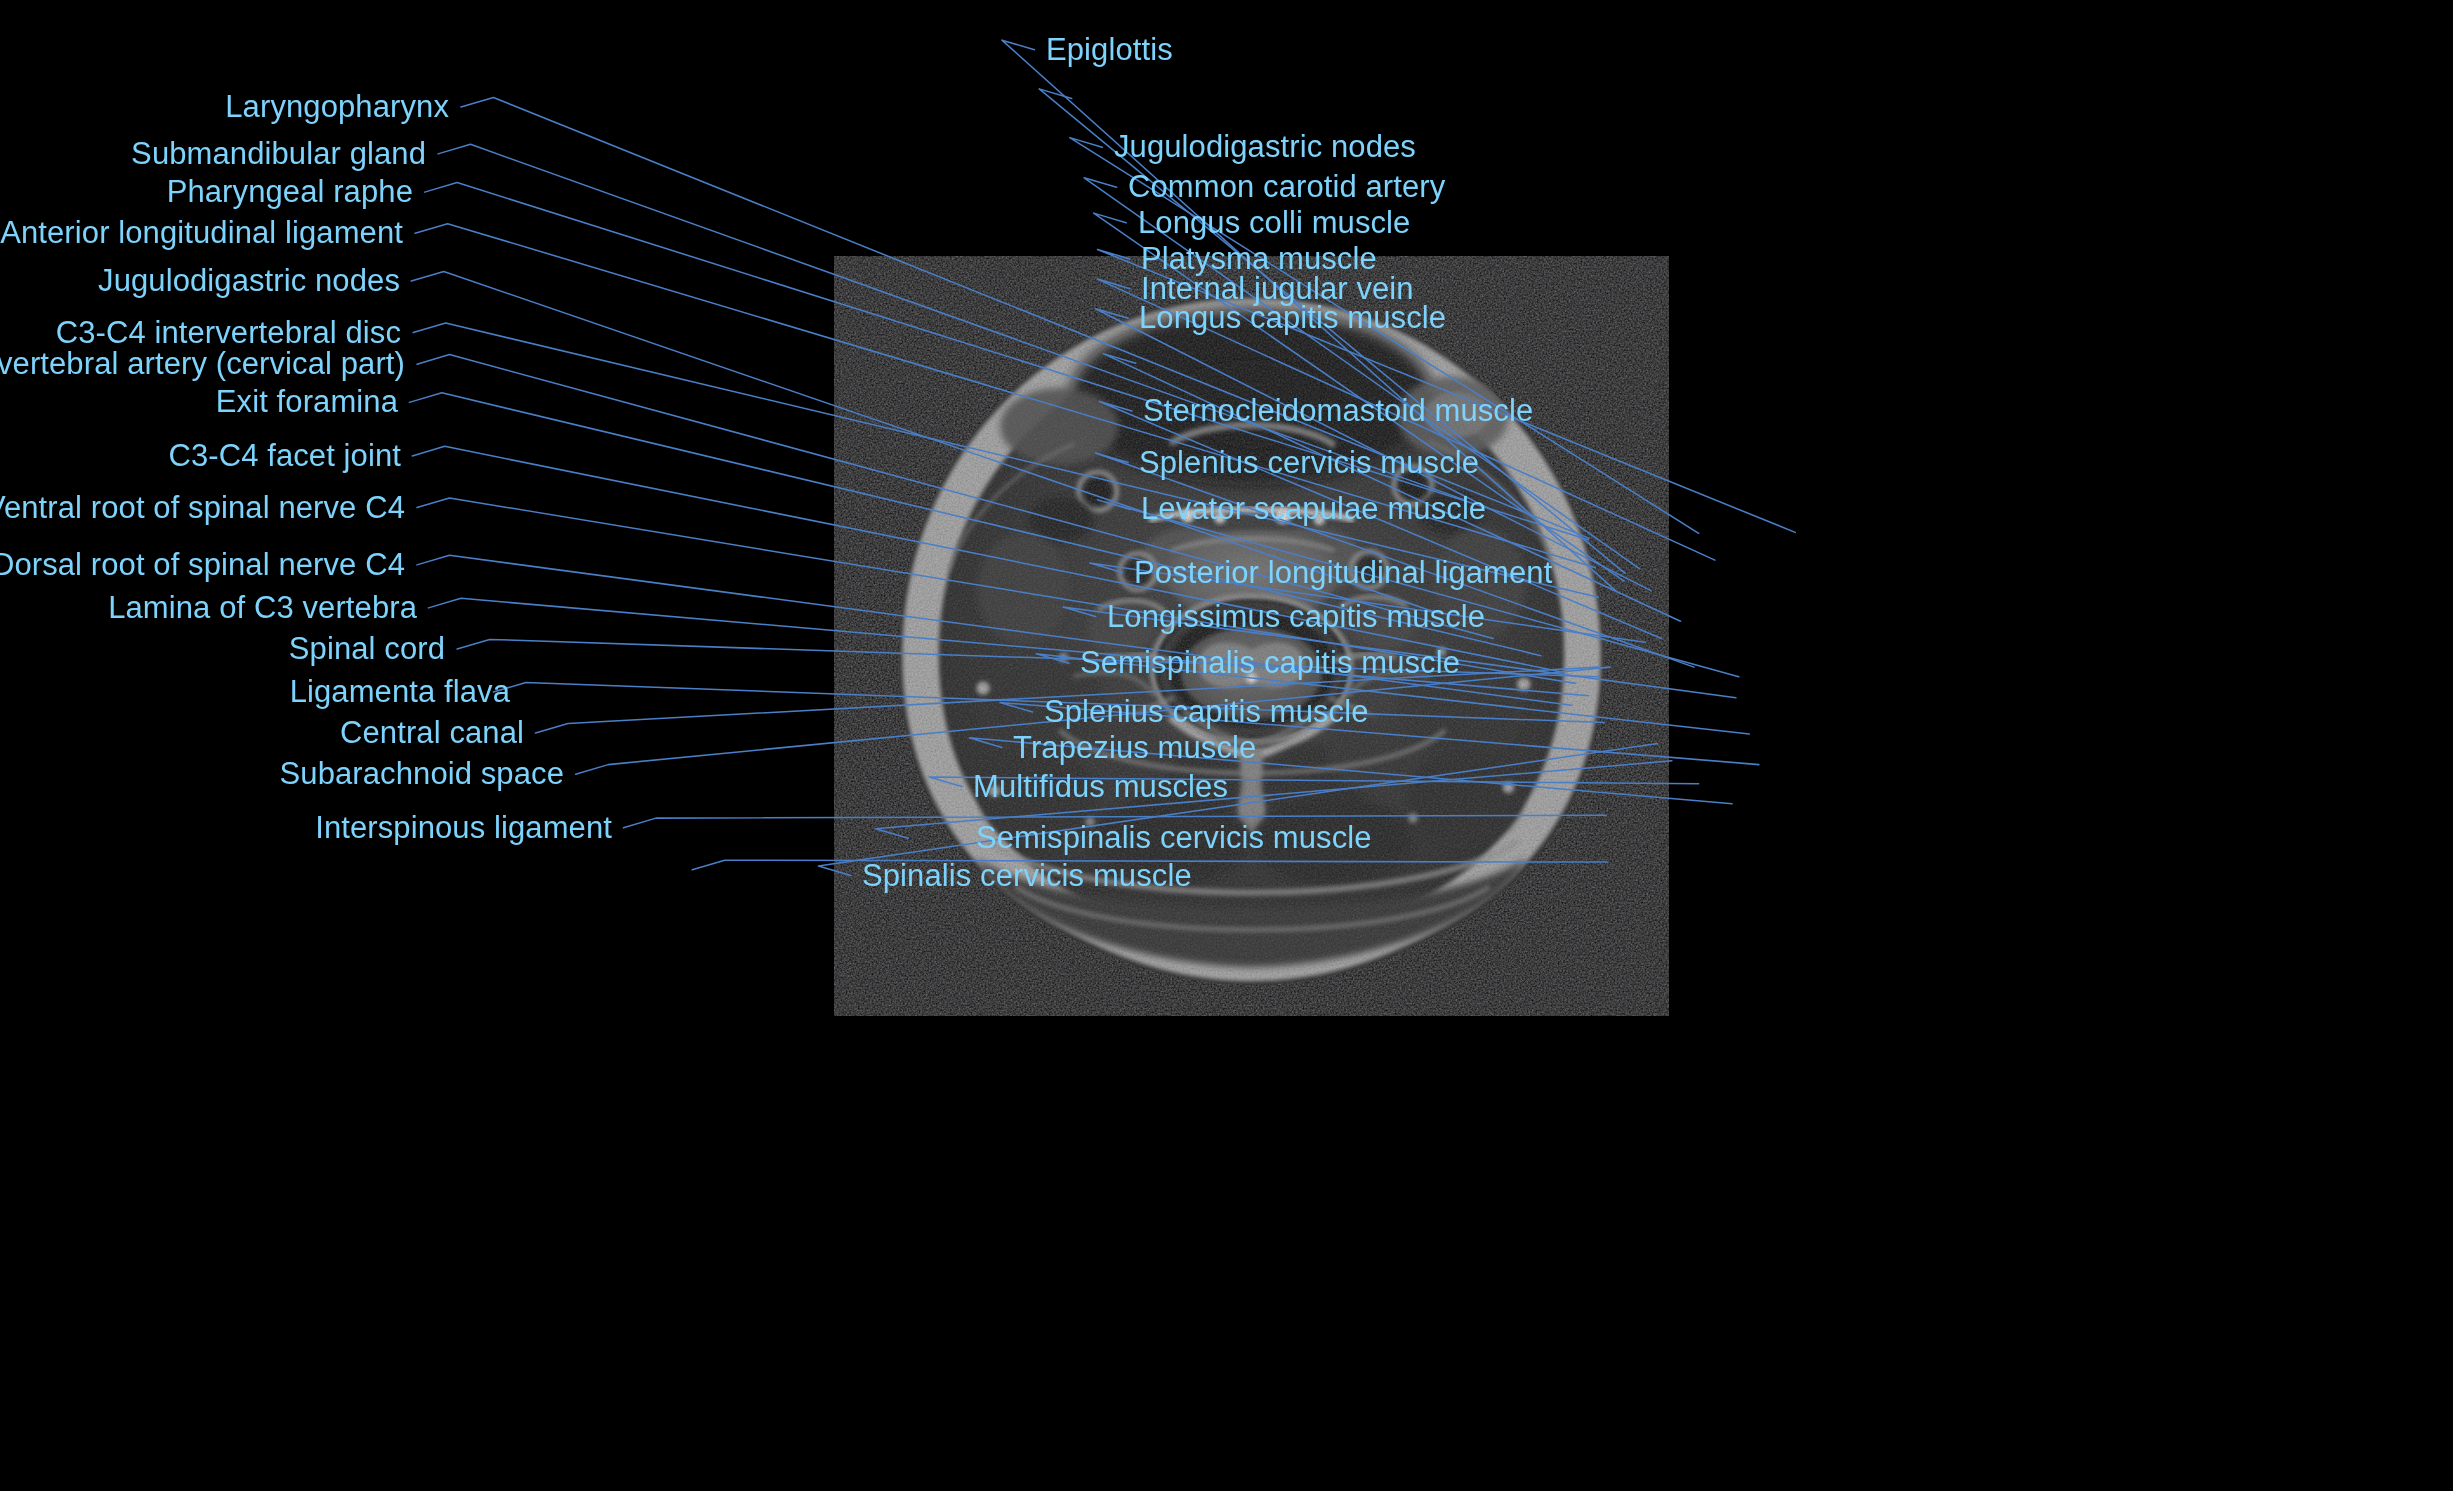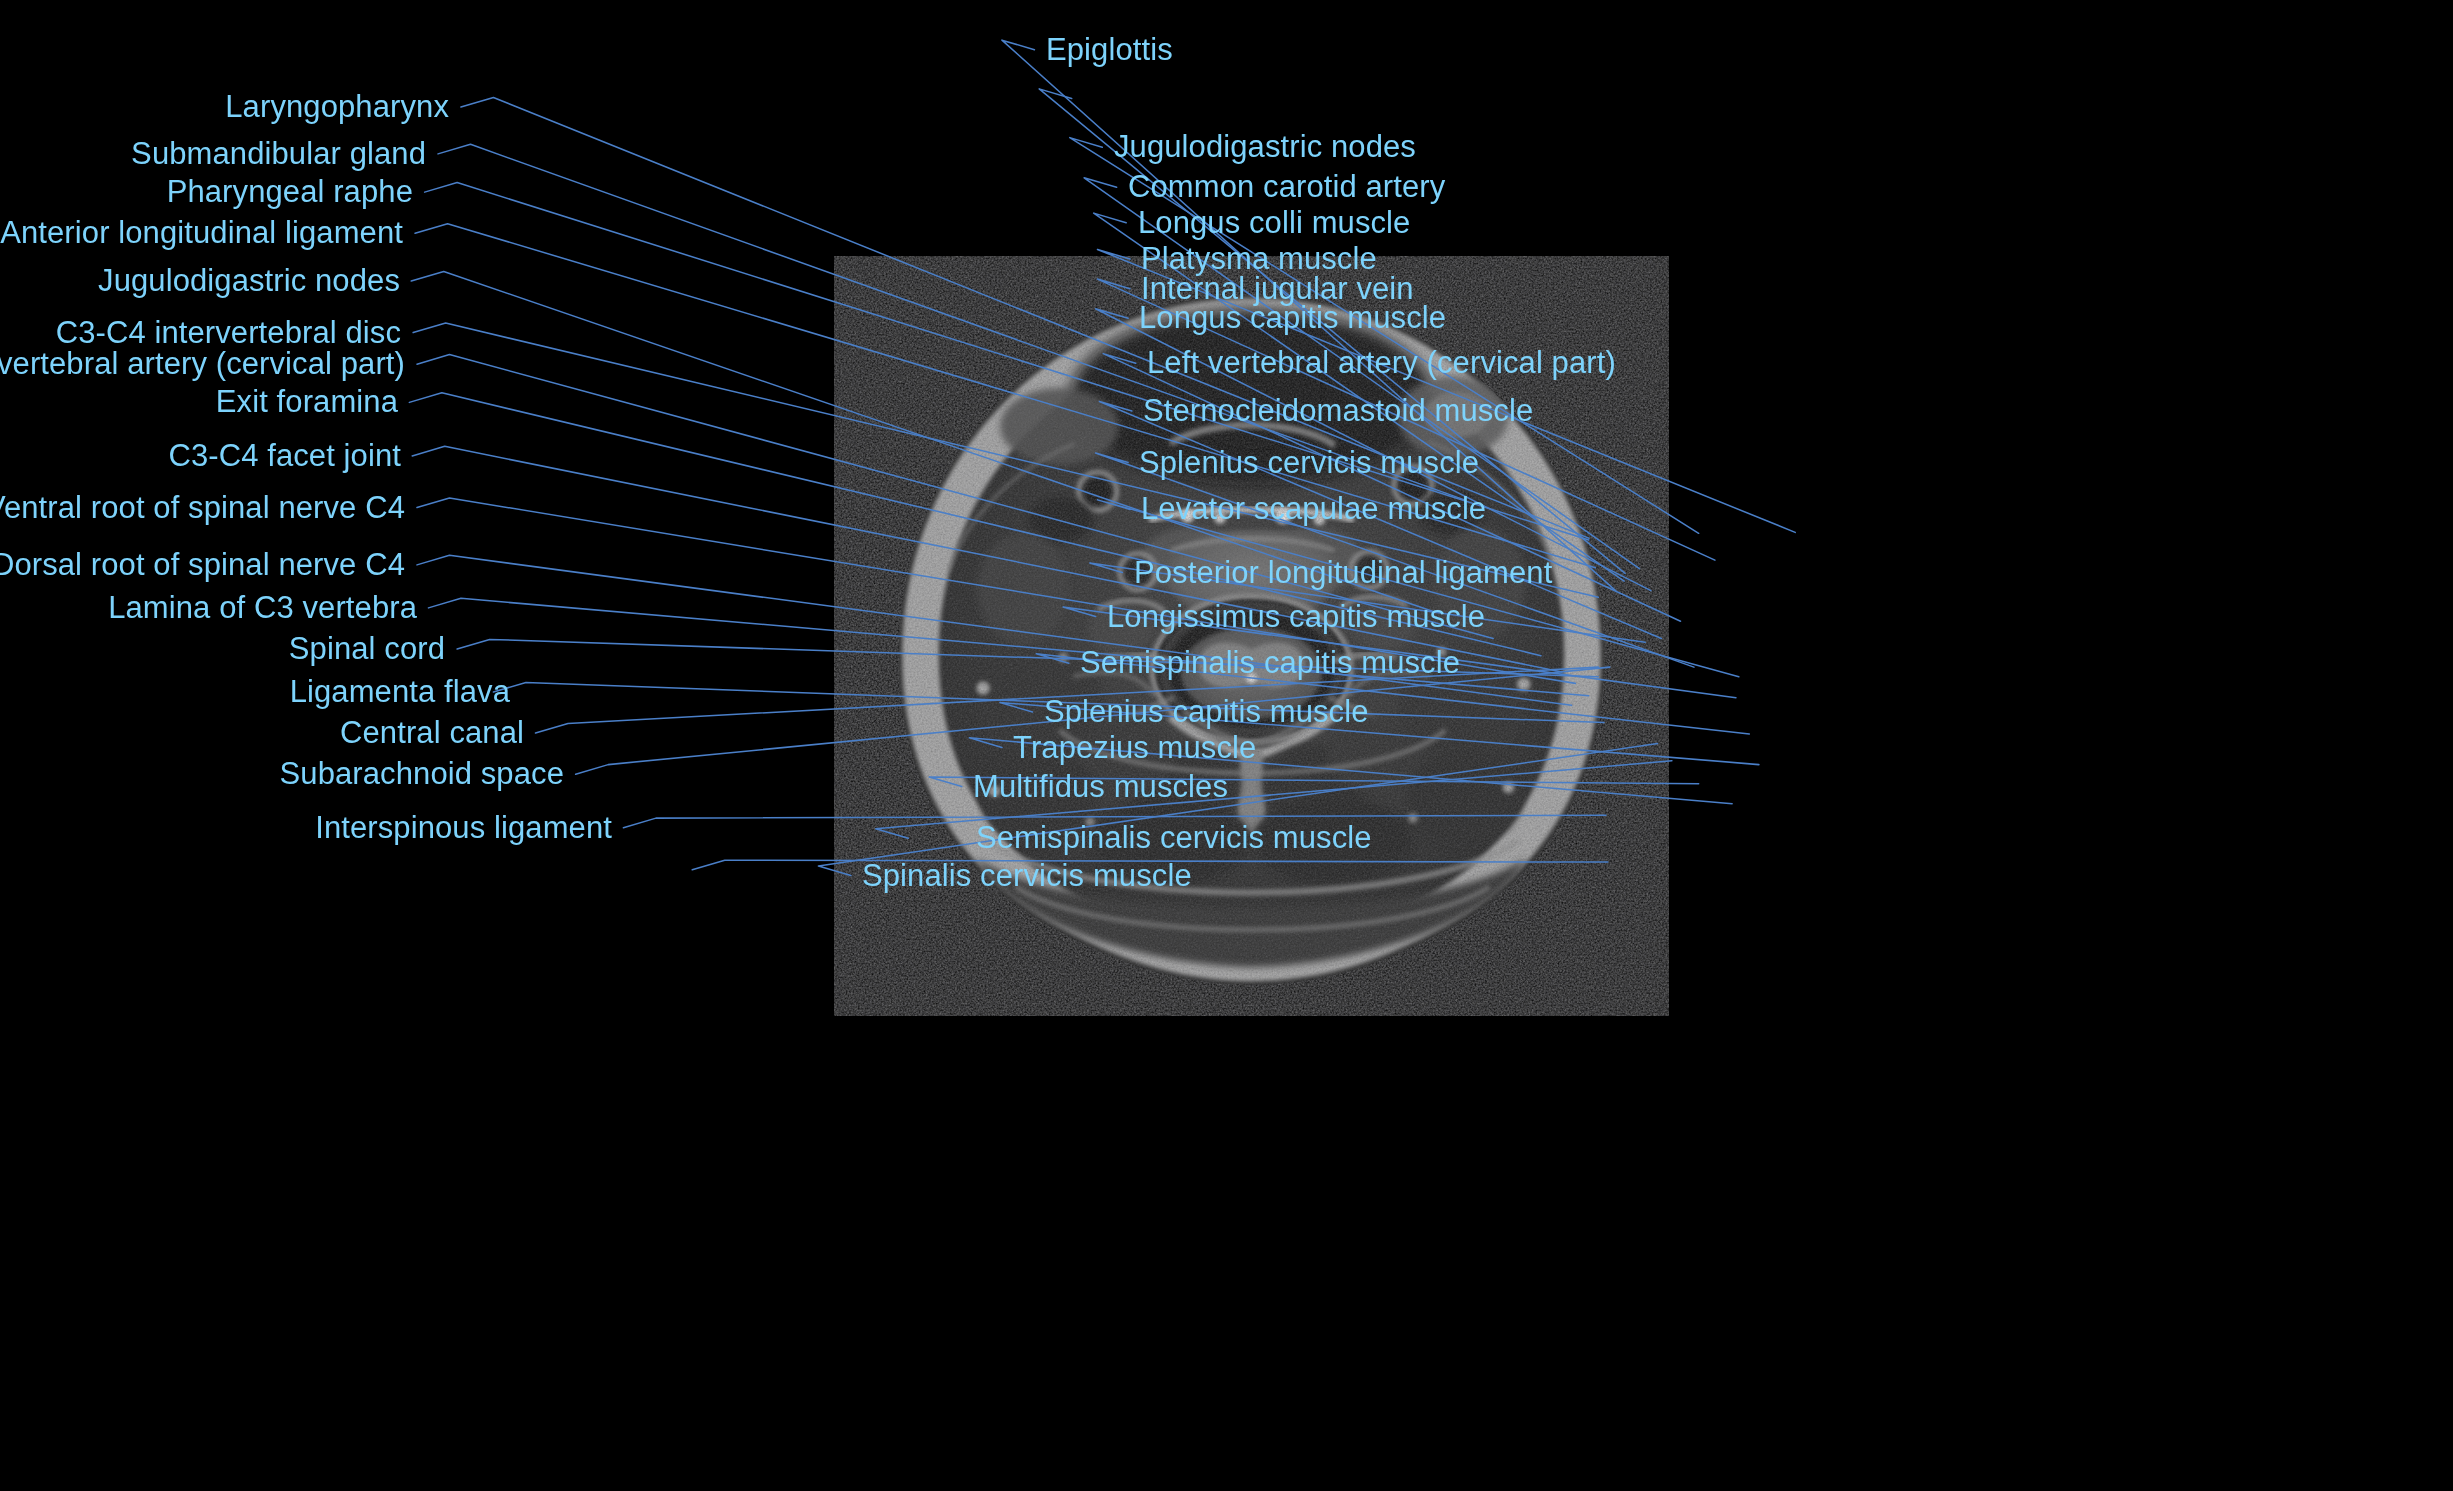--- a/index.html
+++ b/index.html
@@ -300,21 +300,20 @@
     <div class="lbl left" style="left: 564px; top: 774px;">Subarachnoid space</div>
     <div class="lbl left" style="left: 612px; top: 828px;">Interspinous ligament</div>
 
     <div class="lbl right" style="left: 1046px; top: 50px;">Epiglottis</div>
     <div class="lbl right" style="left: 1114px; top: 147px;">Jugulodigastric nodes</div>
     <div class="lbl right" style="left: 1128px; top: 187px;">Common carotid artery</div>
     <div class="lbl right" style="left: 1138px; top: 223px;">Longus colli muscle</div>
     <div class="lbl right" style="left: 1141px; top: 259px;">Platysma muscle</div>
     <div class="lbl right" style="left: 1141px; top: 289px;">Internal jugular vein</div>
     <div class="lbl right" style="left: 1139px; top: 318px;">Longus capitis muscle</div>
-    <div class="lbl right" style="left: 1147px; top: 363px;">Left vertebral artery (cervical part)</div>
     <div class="lbl right" style="left: 1143px; top: 411px;">Sternocleidomastoid muscle</div>
     <div class="lbl right" style="left: 1139px; top: 463px;">Splenius cervicis muscle</div>
     <div class="lbl right" style="left: 1141px; top: 509px;">Levator scapulae muscle</div>
     <div class="lbl right" style="left: 1134px; top: 573px;">Posterior longitudinal ligament</div>
     <div class="lbl right" style="left: 1107px; top: 617px;">Longissimus capitis muscle</div>
     <div class="lbl right" style="left: 1080px; top: 663px;">Semispinalis capitis muscle</div>
     <div class="lbl right" style="left: 1044px; top: 712px;">Splenius capitis muscle</div>
     <div class="lbl right" style="left: 1013px; top: 748px;">Trapezius muscle</div>
     <div class="lbl right" style="left: 973px; top: 787px;">Multifidus muscles</div>
     <div class="lbl right" style="left: 976px; top: 838px;">Semispinalis cervicis muscle</div>

